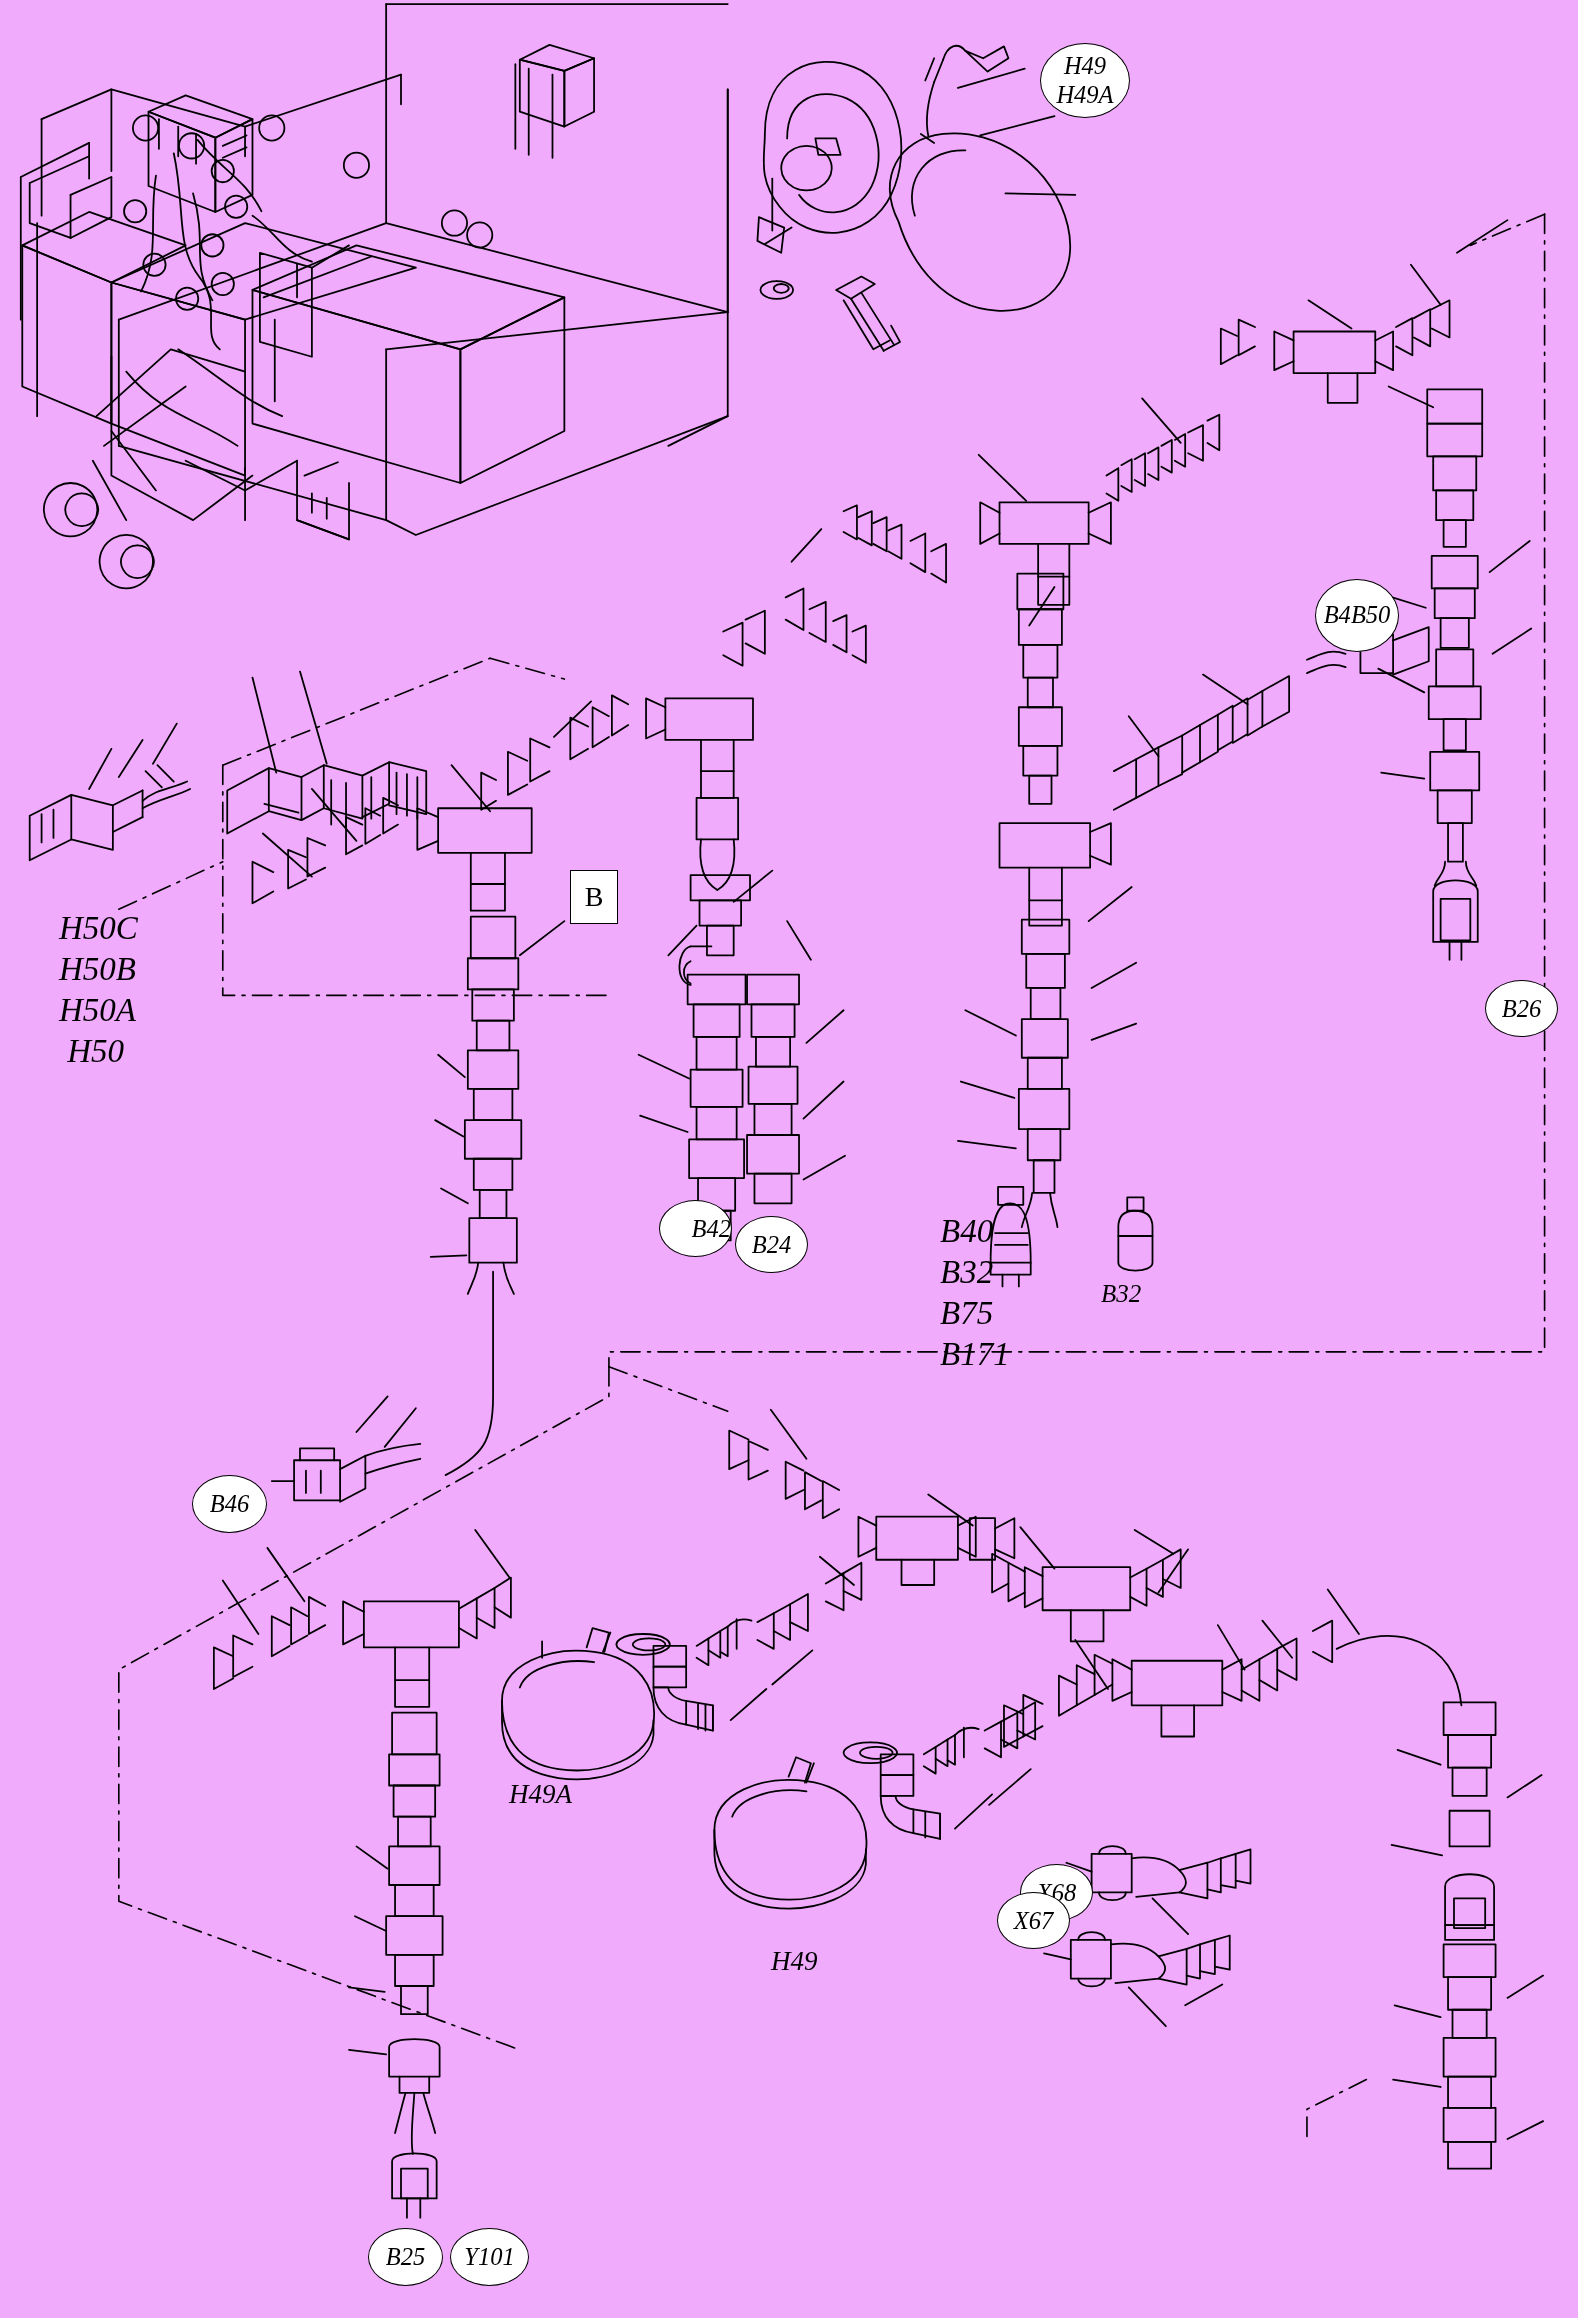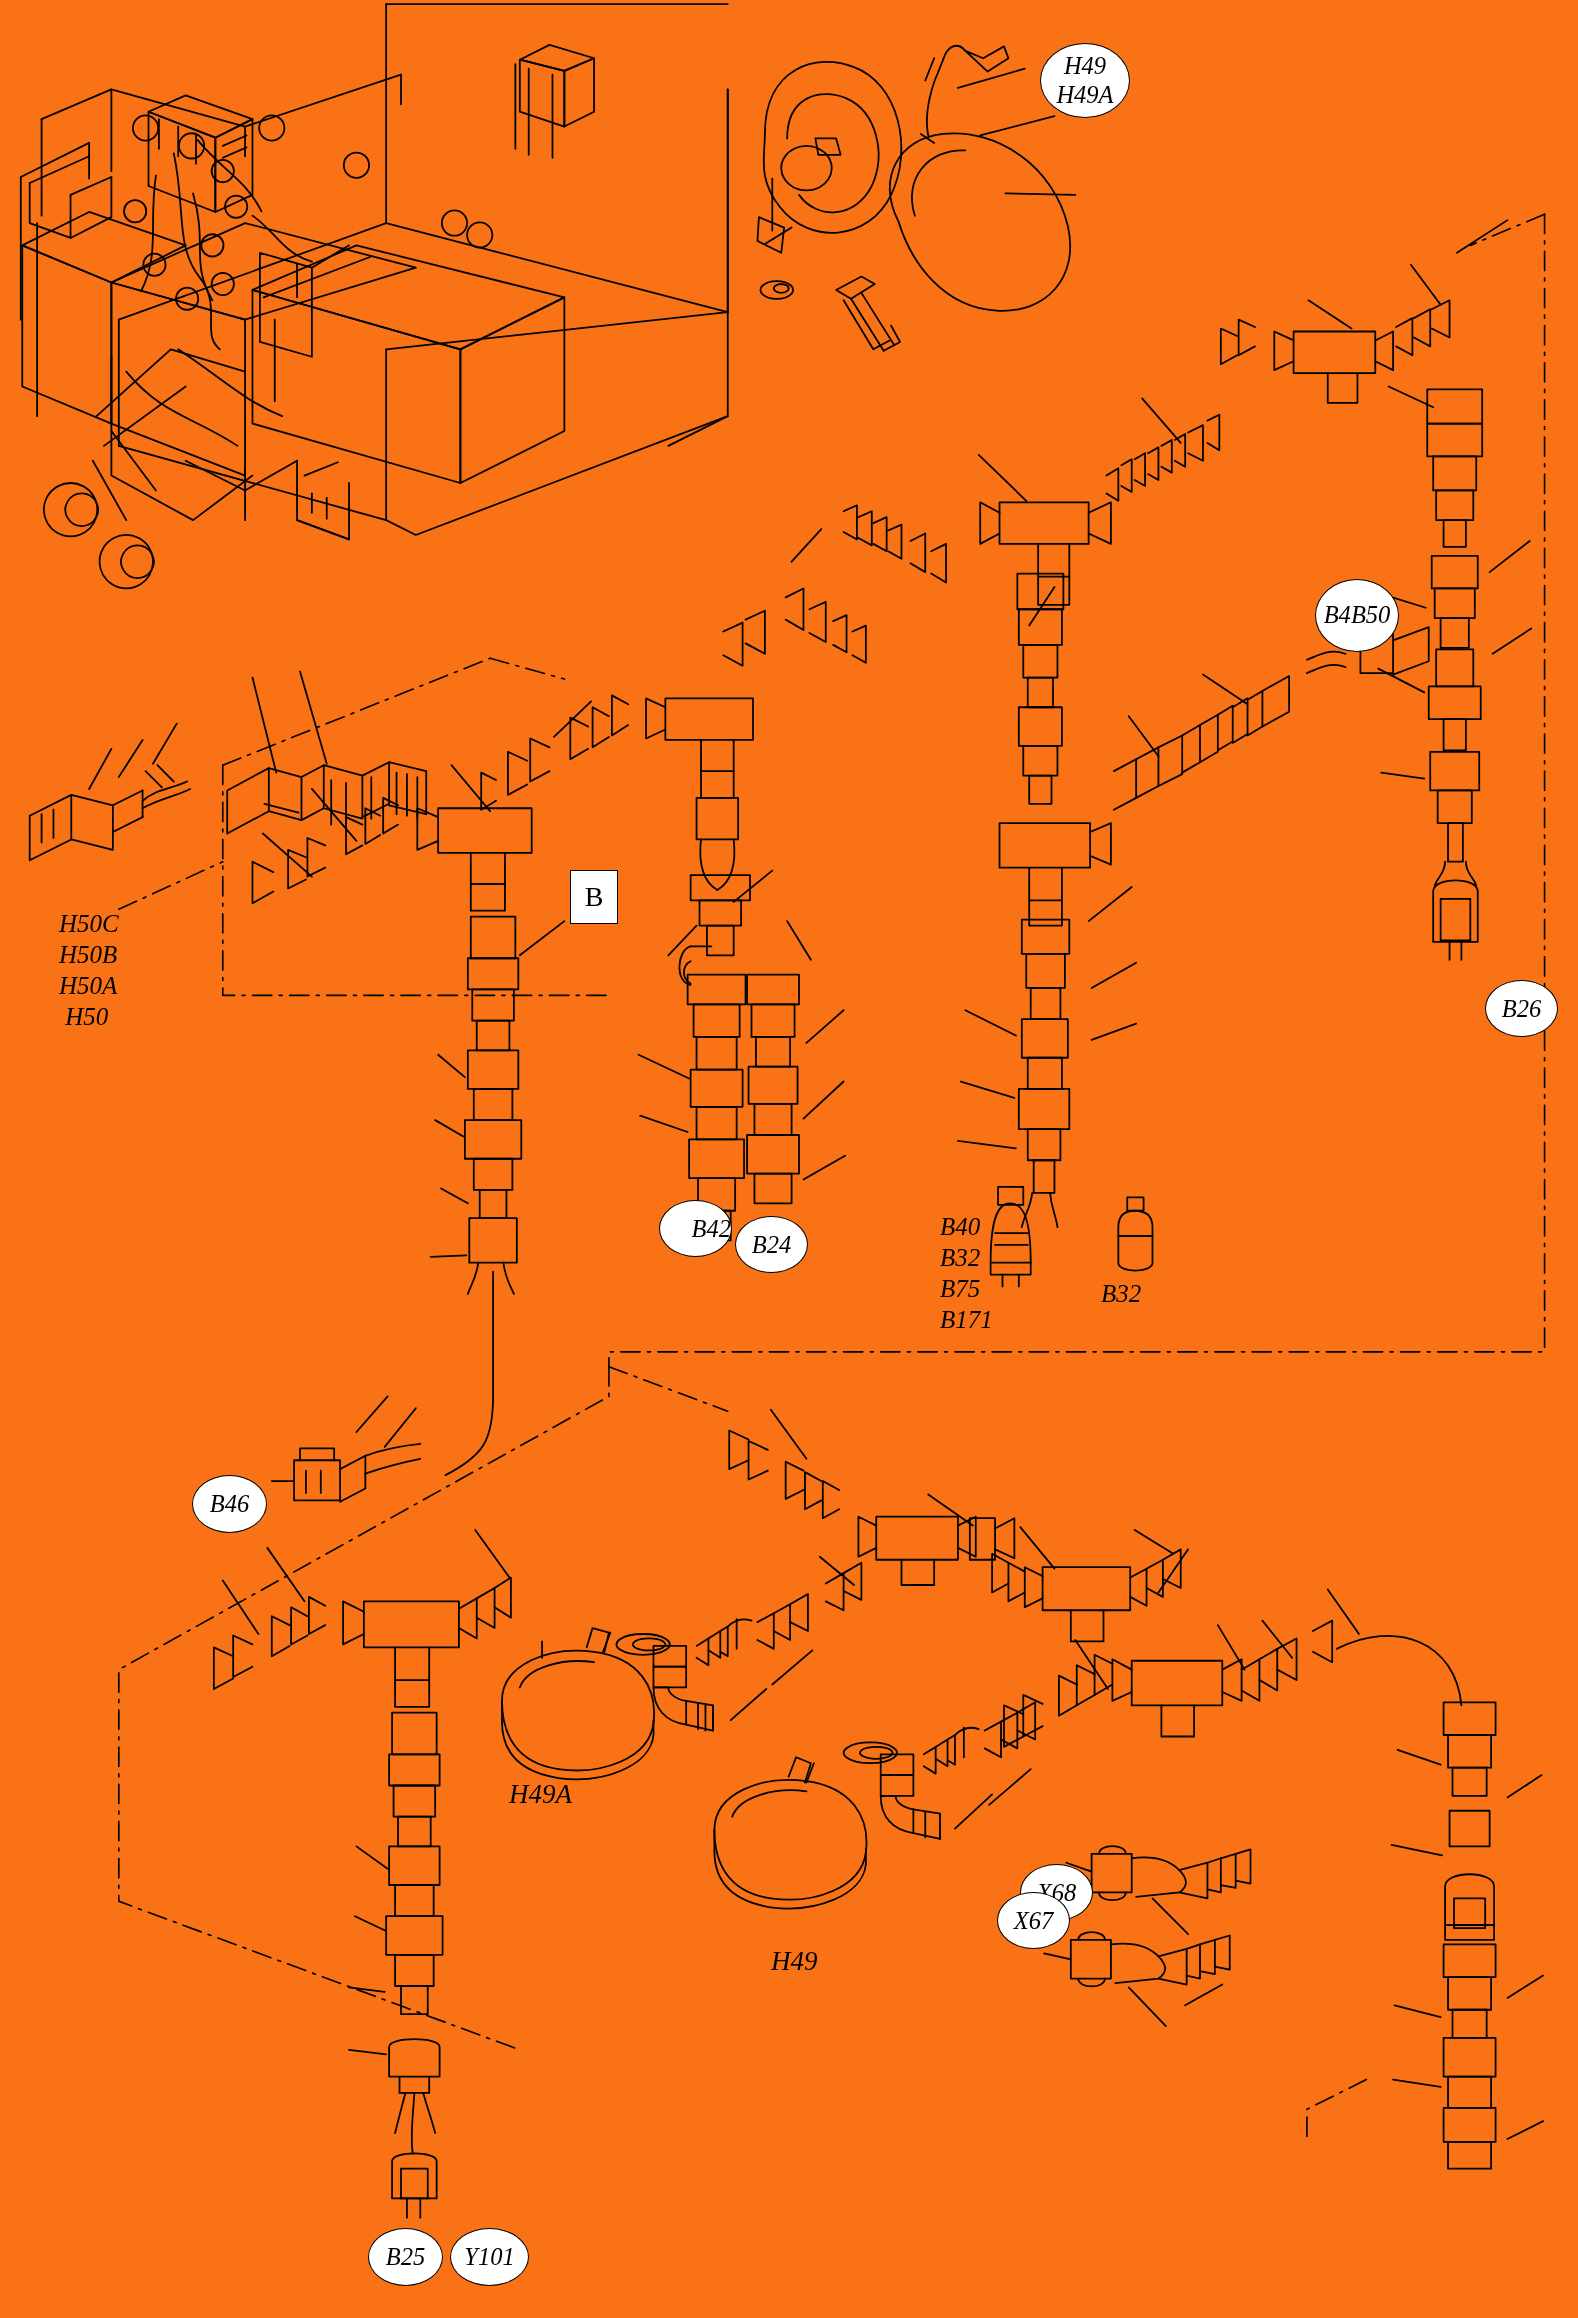--- a/index.html
+++ b/index.html
@@ -1,21 +1,21 @@
 <!DOCTYPE html>
 <html style="font-size:12px"><head>
 <meta charset="utf-8">
 <style>
   html,body{margin:0;padding:0;background:#ffffff;}
   body{font-family:"Liberation Serif", serif;}
   #sheet{
     position:relative;
     width:1578px;
     height:2319px;
-    background:#f97316;
+    background:#f0abfc;
     overflow:hidden;
   }
   #sheet svg.layer{
     position:absolute;left:0;top:0;width:1578px;height:2319px;
   }
   .lbl{
     position:absolute;
     font-family:"Liberation Serif", serif;
     font-style:italic;
     font-size:25px;
@@ -41,21 +41,21 @@
     display:flex;align-items:center;justify-content:center;
     font-family:"Liberation Serif", serif;
     font-size:28px;
     color:#000;
     background:#fff;
   }
   .stack{
     position:absolute;
     font-family:"Liberation Serif", serif;
     font-style:italic;
-    font-size:25px;
+    font-size:33px;
     color:#000;
     line-height:1.24;
     white-space:pre;
   }
 </style>
 </head>
 <body>
 
 <div id="sheet">
 

